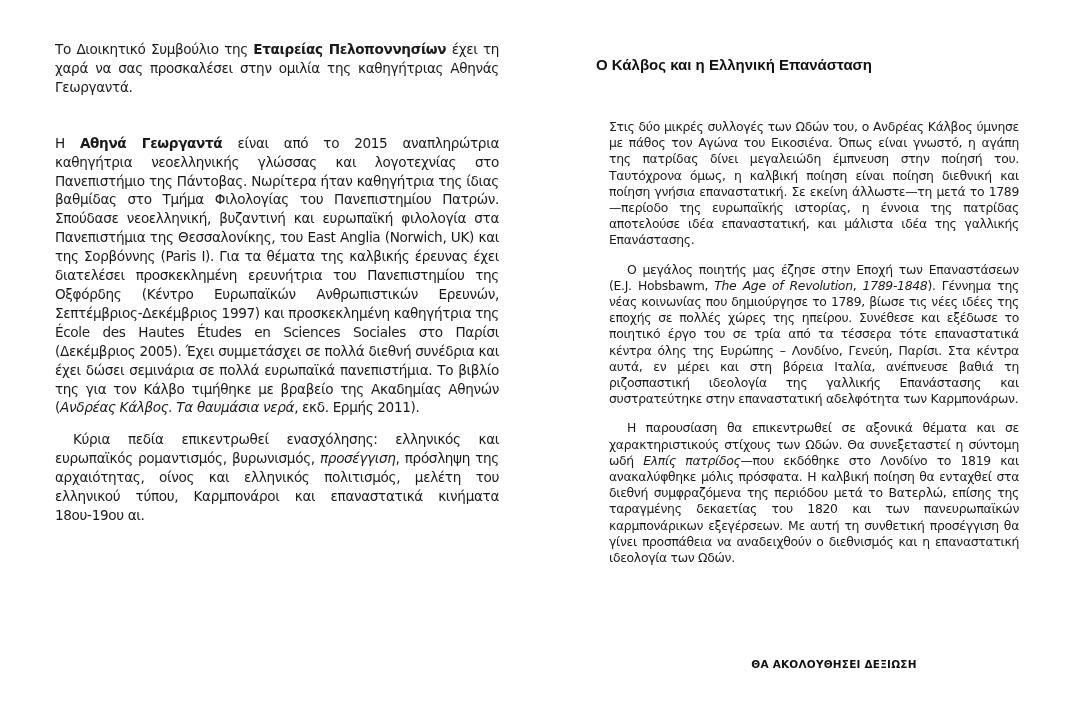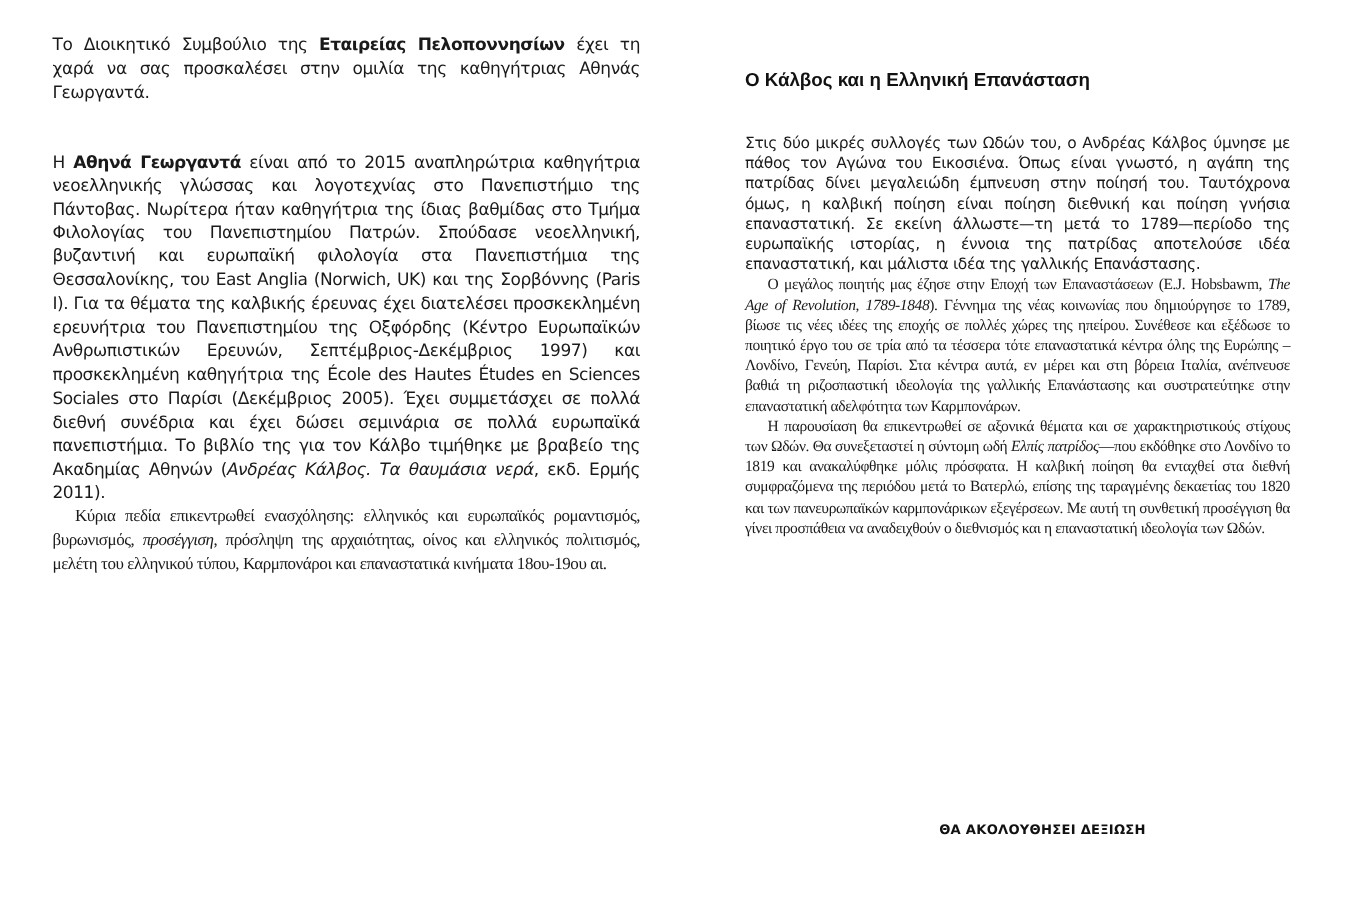--- a/index.html
+++ b/index.html
@@ -1,22 +1,22 @@
 <!DOCTYPE html>
 <html><head>
 <meta charset="utf-8">
 <style>
   html, body { margin: 0; padding: 0; background: #ffffff; }
   body { width: 1091px; height: 722px; position: relative; overflow: hidden; color: #1a1a1a; font-family: "DejaVu Sans", sans-serif; }
   .col { position: absolute; text-align: justify; }
   .left { left: 42px; top: 27px; width: 470px; font-size: 13.6px; line-height: 18.9px; letter-spacing: -0.35px; }
   .right { left: 596px; top: 106px; width: 436px; font-size: 12.4px; line-height: 16.2px; letter-spacing: -0.3px; }
-  p { margin: 0; }
+  p { margin: 13px; }
   .gap { margin-top: 37px; }
-  .indent { text-indent: 18px; font-family: Liberation Serif, serif; }
+  .indent { text-indent: 18px; }
   b { font-weight: bold; }
   i { font-style: italic; }
   .title { position: absolute; left: 596px; top: 56px; width: 436px; text-align: left; font-family: "Liberation Sans", sans-serif; font-weight: bold; font-size: 15px; color: #111; }
   .footer { position: absolute; left: 616px; top: 658px; width: 436px; text-align: center; font-family: "DejaVu Sans", sans-serif; font-weight: bold; font-size: 10.5px; color: #111; letter-spacing: 0.2px; }
 </style>
 </head>
 <body>
 
 <div class="col left">
   <p><span>Το Διοικητικό Συμβούλιο της </span><b>Εταιρείας Πελοποννησίων</b><span> έχει τη χαρά να σας προσκαλέσει στην ομιλία της καθηγήτριας Αθηνάς Γεωργαντά.</span></p>

